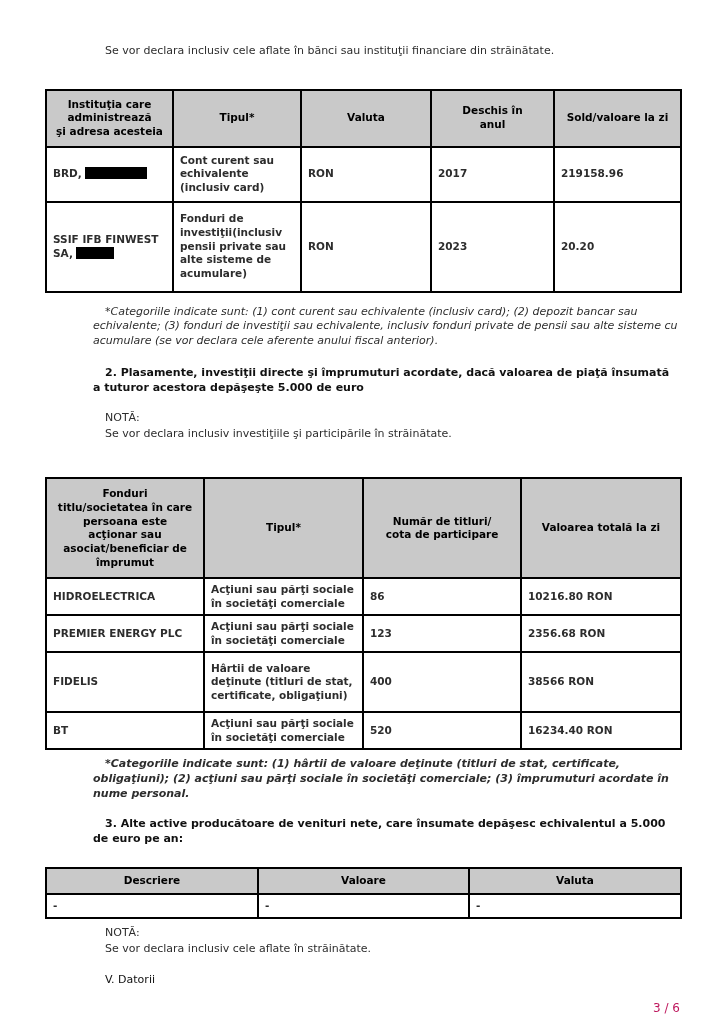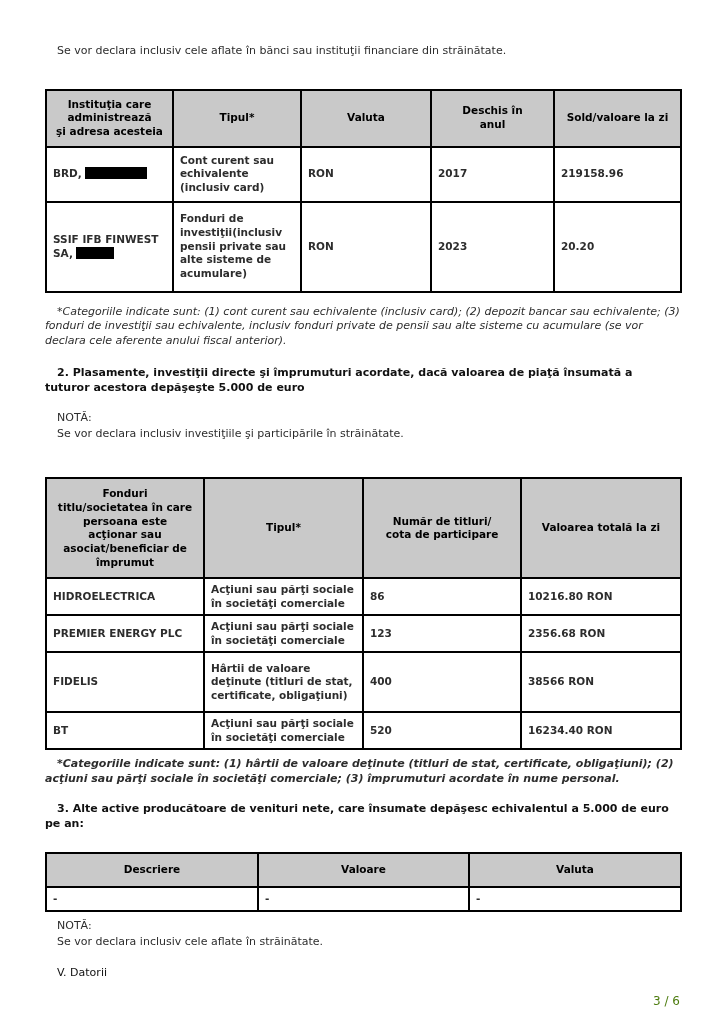--- a/index.html
+++ b/index.html
@@ -9,21 +9,21 @@
     background:#ffffff;
     font-family:"DejaVu Sans","Liberation Sans",sans-serif;
     color:#2d2d2d;
     font-size:11px;
     line-height:1.32;
     box-sizing:border-box;
     padding:44px 44px 0 45px;
     overflow:hidden;
   }
   p{margin:0;}
-  .indent{text-indent:12px;}
+  .indent{text-indent:12px;margin-left:48px;}
   .intro{margin-top:0;}
   table{
     border-collapse:collapse;
     table-layout:fixed;
     width:635px;
   }
   th,td{
     border:2px solid #000;
     font-size:10.5px;
     line-height:1.3;
@@ -45,21 +45,21 @@
   }
   .tbl-accounts{margin-top:30px;}
   .tbl-accounts thead tr{height:57px;}
   .tbl-accounts .row-1{height:55px;}
   .tbl-accounts .row-2{height:90px;}
   .tbl-invest{margin-top:36px;}
   .tbl-invest thead tr{height:100px;}
   .tbl-invest .row-s{height:37px;}
   .tbl-invest .row-t{height:60px;}
   .tbl-other{margin-top:20px;}
-  .tbl-other thead tr{height:34px;border-radius:10px;}
+  .tbl-other thead tr{height:26px;border-radius:10px;}
   .tbl-other tbody tr{height:24px;}
   .footnote{
     margin-top:12px;
     font-style:italic;
     line-height:1.36;
   }
   .fn2{margin-top:7px;font-weight:bold;}
   .heading{
     margin-top:17px;
     font-weight:bold;
@@ -72,21 +72,21 @@
   .nota-text{margin-top:1px;}
   .section5{
     margin-top:17px;
     font-weight:normal;
     color:#111;
   }
   .page-number{
     margin-top:13px;
     text-align:right;
     font-size:12px;
-    color:#4d7c0f;
+    color:#be185d;
   }
   .redact{
     display:inline-block;
     background:#000;
     height:12px;
     vertical-align:-2px;
     margin-left:3px;
   }
   .redact-1{width:62px;}
   .redact-2{width:38px;}

